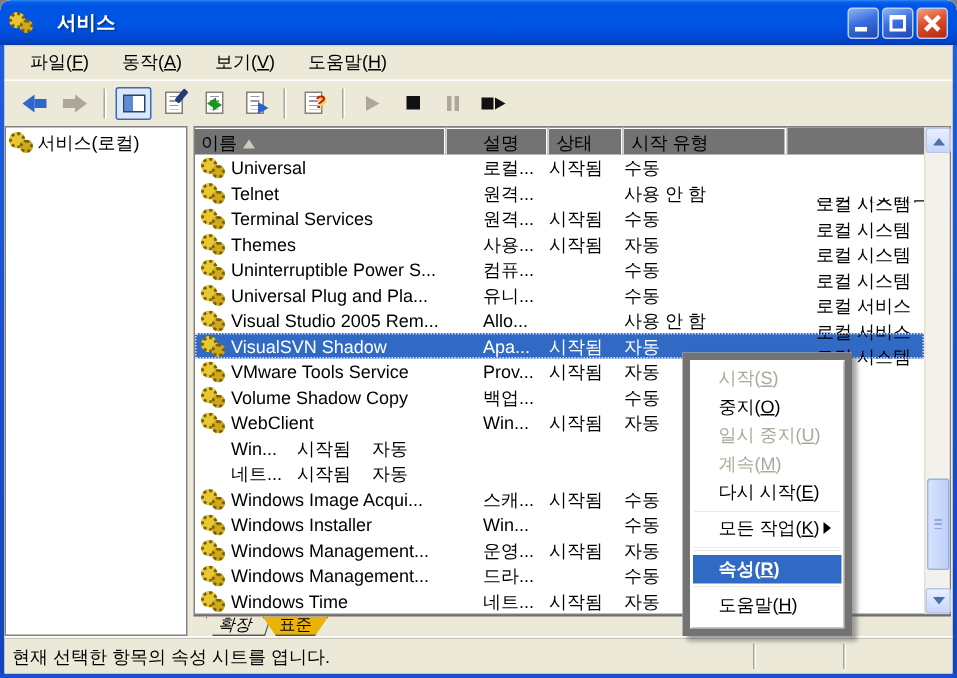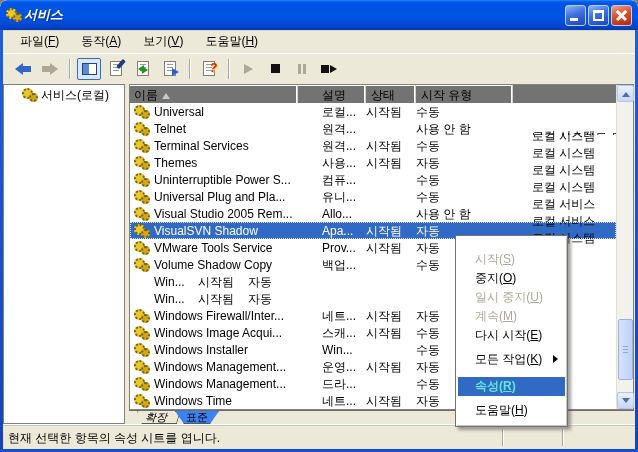--- a/index.html
+++ b/index.html
@@ -15,21 +15,21 @@
     position: absolute; left: 0; top: 0; right: 0; height: 30px;
     background: linear-gradient(180deg, #2E8AEF 0%, #0A63F1 4%, #0054E3 12%, #0054E3 55%, #0048D2 85%, #0339AE 100%);
     border-radius: 7px 7px 0 0;
     display: flex; align-items: center; padding: 0 6px;
   }
   .frame-l, .frame-r { position: absolute; top: 30px; bottom: 0; width: 3px; background: linear-gradient(180deg, #1E5EE0, #1443BC); }
   .frame-l { left: 0; } .frame-r { right: 0; }
   .frame-b { position: absolute; left: 0; right: 0; bottom: 0; height: 3px; background: #1850CC; }
   .client { position: absolute; left: 3px; top: 30px; right: 3px; bottom: 3px; background: var(--beige, #ECE9D8); }
 
-  .title-text { color: #fff; font-weight: bold; font-size: 13px; margin-left: 2px; text-shadow: 1px 1px 1px #00317E; flex: 1; font-style: italic; }
+  .title-text { color: #fff; font-weight: bold; font-size: 13px; margin-left: 16px; text-shadow: 1px 1px 1px #00317E; flex: 1; }
   .cap-btns { display: flex; gap: 2px; }
   .cap-btn {
     width: 21px; height: 21px; border-radius: 3px; border: 1px solid #B8D0F8; position: relative;
     background: linear-gradient(160deg, #8EB3F5 0%, #3B6FE0 45%, #1E48B4 100%);
   }
   .cap-btn.close { background: linear-gradient(160deg, #F0A086 0%, #DD4F28 45%, #B52710 100%); }
   .glyph-min { position: absolute; left: 4px; bottom: 4px; width: 8px; height: 3px; background: #fff; }
   .glyph-max { position: absolute; left: 4px; top: 4px; width: 11px; height: 11px; border: 2px solid #fff; border-top-width: 3px; }
   .glyph-x1, .glyph-x2 { position: absolute; left: 3px; top: 8px; width: 13px; height: 2.5px; background: #fff; }
   .glyph-x1 { transform: rotate(45deg); } .glyph-x2 { transform: rotate(-45deg); }
@@ -66,61 +66,61 @@
   .vcr-play { width: 0; height: 0; border: 5px solid transparent; border-left: 9px solid #ABA89B; border-right: none; }
   .vcr-stop { width: 9px; height: 9px; background: #111; }
   .vcr-pause { display: flex; gap: 2px; } .vcr-pause i { width: 3px; height: 10px; background: #ABA89B; }
   .vcr-restart { display: flex; align-items: center; gap: 1px; }
   .vcr-restart i.sq { width: 8px; height: 8px; background: #111; }
   .vcr-restart i.tr { width: 0; height: 0; border: 4px solid transparent; border-left: 7px solid #111; border-right: none; }
 
   
   .main { position: absolute; left: 0; top: 52px; right: 0; bottom: 25px; }
   .treepane { position: absolute; left: 0; top: 2px; bottom: 0; width: 122px; background: #fff; border: 1px solid #808080; border-width: 1px; }
-  .treeitem { display: flex; align-items: center; gap: 3px; padding: 2px 2px; margin-left: 16px; }
+  .treeitem { display: flex; align-items: center; gap: 3px; padding: 2px 2px; }
   .listview { position: absolute; left: 126px; top: 2px; right: 1px; bottom: 14px; background: #fff; border: 1px solid #808080; }
   .lheader { display: flex; height: 18px; background: #737373; }
   .hcell { position: relative; border-right: 1px solid #D8D5C8; box-shadow: inset 0 1px 0 #fff, inset -1px 0 0 #fff; padding: 2px 0 0 5px; white-space: nowrap; overflow: hidden; display: flex; align-items: center; gap: 20px; }
   .sort-asc { width: 0; height: 0; border: 4px solid transparent; border-bottom: 6px solid #CFCBBA; margin-top: -3px; }
   .rows { position: absolute; left: 0; top: 18px; right: 17px; bottom: 0; overflow: hidden; }
   .row { display: flex; height: 17px; align-items: center; white-space: nowrap; }
   .row.selected { background: var(--selection, #316AC5); color: #fff; outline: 1px dotted #D6E0F5; outline-offset: -1px; }
   .cell { overflow: hidden; white-space: nowrap; flex: none; padding-top: 1px; }
   .c-name { width: 168px; display: flex; align-items: center; gap: 4px; padding-left: 4px; }
-  .c-desc { width: 68px; padding-left: 24px; } .c-status { width: 50px; } .c-stype { width: 97px; } .c-logon { width: 127px; padding-left: 19px; margin-top: 48px; }
+  .c-desc { width: 68px; padding-left: 24px; } .c-status { width: 50px; } .c-stype { width: 109px; } .c-logon { width: 127px; padding-left: 19px; margin-top: 48px; }
 
   
   .vscroll { position: absolute; right: 0; top: 0; bottom: 0; width: 17px; background: #F2F1EB; border-left: 1px solid #E3E0D0; }
   .sbtn { position: absolute; left: 0; width: 17px; height: 17px; border: 1px solid #B6C7E8; border-radius: 2px;
     background: linear-gradient(180deg, #E9F0FE, #C8D6FB); display: flex; align-items: center; justify-content: center; }
   .sbtn.up { top: 0; } .sbtn.down { bottom: 0; }
   .tri-up { width: 0; height: 0; border: 4px solid transparent; border-bottom: 5px solid #4D6FA8; margin-top: -3px; }
   .tri-down { width: 0; height: 0; border: 4px solid transparent; border-top: 5px solid #4D6FA8; margin-bottom: -3px; }
   .sthumb { position: absolute; left: 1px; width: 15px; top: 234px; height: 61px; border: 1px solid #98B1E4; border-radius: 2px;
     background: linear-gradient(90deg, #D6E3FC, #BDD0F9); }
   .sthumb::after { content: ""; position: absolute; left: 4px; right: 4px; top: 26px; height: 8px;
     background: repeating-linear-gradient(180deg, #8FA8DF 0 1px, transparent 1px 3px); }
 
   
   .tabstrip { position: absolute; left: 126px; right: 1px; bottom: 0; height: 14px; background: var(--beige, #ECE9D8); border-top: 1px solid #6F6D64; display: flex; padding-left: 6px; }
   .btab { height: 13px; padding: 0 10px; font-size: 11px; line-height: 12px; position: relative; background: var(--beige, #ECE9D8); border: 1px solid #5A584E; border-top: none; }
   .btab.t1 { clip-path: polygon(0 0, 100% 0, calc(100% + 0px) 100%, 9px 100%); transform: skewX(-18deg); }
-  .btab.t2 { clip-path: polygon(0 0, 100% 0, calc(100% - 9px) 100%, 9px 100%); background: #3b82f6; margin-left: -4px; }
+  .btab.t2 { clip-path: polygon(0 0, 100% 0, calc(100% - 9px) 100%, 9px 100%); background: #eab308; margin-left: -4px; }
 
   
   .statusbar { position: absolute; left: 0; right: 0; bottom: 0; height: 25px; border-top: 1px solid #fff; box-shadow: 0 1px 0 #C9C6B8 inset; padding: 5px 4px 0 5px; }
   .sb-div { position: absolute; top: 4px; bottom: 3px; width: 1px; background: #ACA899; box-shadow: 1px 0 0 #fff; }
 
   
   .ctxmenu { position: absolute; left: 455px; top: 235px; width: 113px; z-index: 50;
-    background: #fff; border: 1px solid #737373; box-shadow: inset 1px 1px 0 #fff, inset -1px -1px 0 #C9C6B8, 3px 3px 3px rgba(90,90,90,0.55);
-    padding: 14px 2px 6px 2px; }
+    background: #fff; border: 5px solid #737373; box-shadow: inset 1px 1px 0 #fff, inset -1px -1px 0 #C9C6B8, 3px 3px 3px rgba(90,90,90,0.55);
+    padding: 3px 2px 6px 2px; }
   .citem { position: relative; height: 19px; line-height: 19px; padding-left: 17px; white-space: nowrap; }
   .citem.disabled { color: var(--menu_disabled, #ACA899); }
-  .citem.hl { background: var(--selection, #316AC5); color: #5eead4; font-weight: bold; }
+  .citem.hl { background: var(--selection, #316AC5); color: #ffffff; font-weight: bold; }
   .csep { height: 1px; background: #ACA899; border-bottom: 1px solid #fff; margin: 2px 1px; }
   .subarrow { position: absolute; right: 7px; top: 5px; width: 0; height: 0; border: 4px solid transparent; border-left: 5px solid #000; border-right: none; }
   u { text-decoration: underline; }
 </style>
 </head>
 <body>
 
 <div class="window">
 
   <div class="titlebar">
@@ -362,39 +362,39 @@
                   <i class="g2"></i>
                 </span>
                 <span>Volume Shadow Copy</span>
               </span>
               <span class="cell c-desc">백업...</span>
               <span class="cell c-status"></span>
               <span class="cell c-stype">수동</span>
               <span class="cell c-logon"></span>
             </div>
           <div class="row">
+              <span class="cell c-name">
+                <span class="gearset">
+                  <i class="g1"></i>
+                  <i class="g2"></i>
+                </span>
+                <span>WebClient</span>
+              </span>
               <span class="cell c-desc">Win...</span>
               <span class="cell c-status">시작됨</span>
               <span class="cell c-stype">자동</span>
               <span class="cell c-logon"></span>
             </div>
           <div class="row">
               <span class="cell c-desc">Win...</span>
               <span class="cell c-status">시작됨</span>
               <span class="cell c-stype">자동</span>
               <span class="cell c-logon"></span>
             </div>
           <div class="row">
-              <span class="cell c-name">
-                <span class="gearset">
-                  <i class="g1"></i>
-                  <i class="g2"></i>
-                </span>
-                <span>Windows Firewall/Inter...</span>
-              </span>
               <span class="cell c-desc">네트...</span>
               <span class="cell c-status">시작됨</span>
               <span class="cell c-stype">자동</span>
               <span class="cell c-logon"></span>
             </div>
           <div class="row">
               <span class="cell c-name">
                 <span class="gearset">
                   <i class="g1"></i>
                   <i class="g2"></i>

